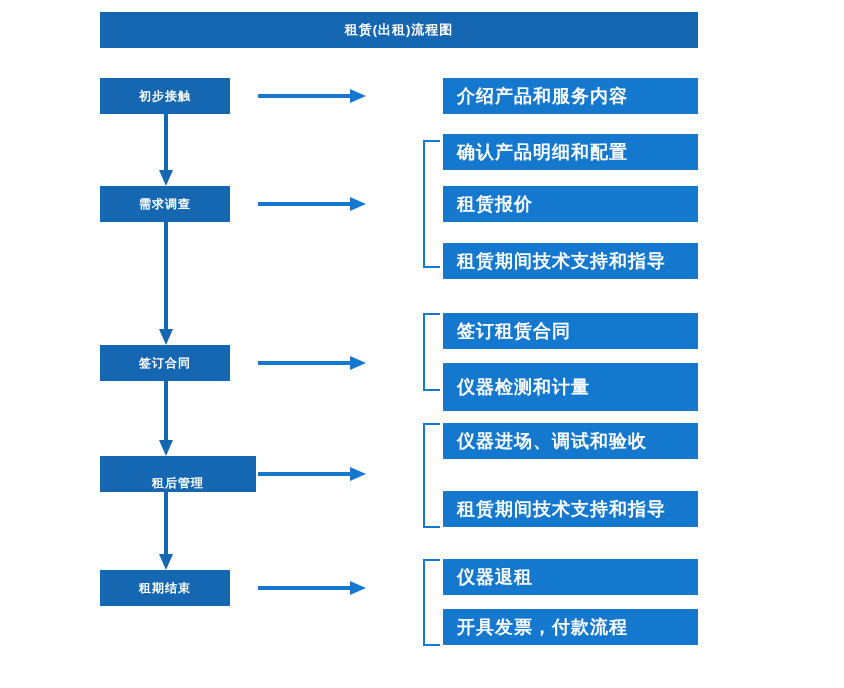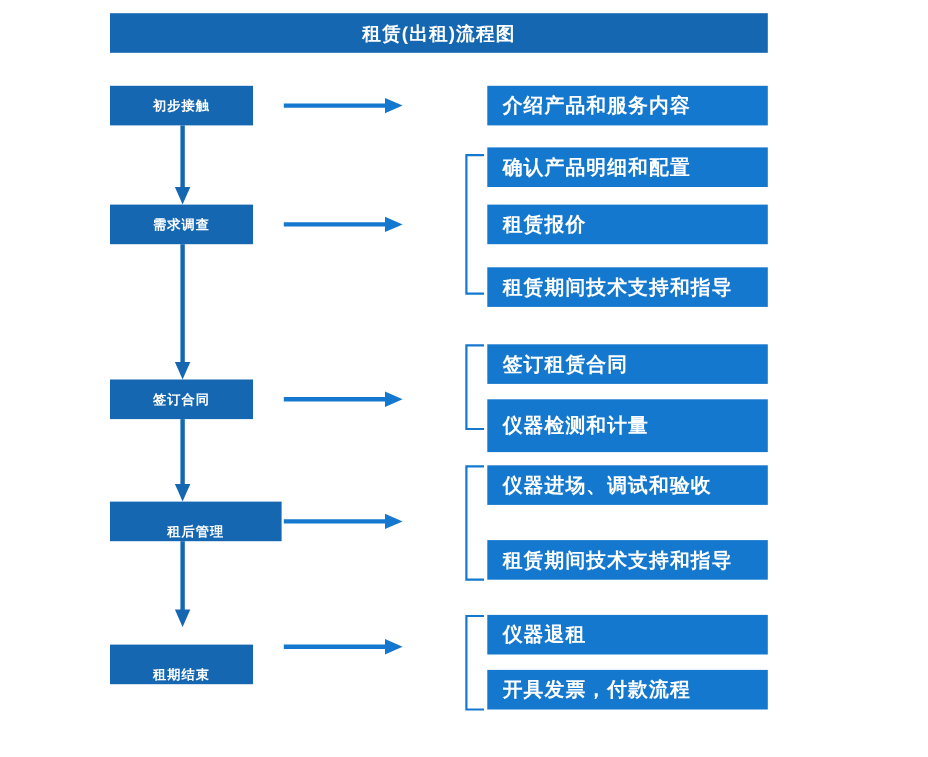--- a/index.html
+++ b/index.html
@@ -20,21 +20,21 @@
     height: 688px;
   }
   .title-bar {
     position: absolute;
     left: 100px;
     top: 12px;
     width: 598px;
     height: 36px;
     background: #1667b1;
     color: #ffffff;
-    font-size: 17px;
+    font-size: 13px;
     font-weight: bold;
     display: flex;
     align-items: center;
     justify-content: center;
     letter-spacing: 1px;
   }
   .stage-box {
     position: absolute;
     background: #1667b1;
     color: #ffffff;
@@ -82,21 +82,21 @@
   </div>
   <div class="stage-box" style="left:100px; top:186px; width:130px; height:36px;">
     <span>需求调查</span>
   </div>
   <div class="stage-box" style="left:100px; top:345px; width:130px; height:36px;">
     <span>签订合同</span>
   </div>
   <div class="stage-box" style="left:100px; top:456px; width:156px; height:36px;align-items:flex-end;">
     <span>租后管理</span>
   </div>
-  <div class="stage-box" style="left:100px; top:586px; width:130px; height:36px;align-items:flex-end;">
+  <div class="stage-box" style="left:100px; top:570px; width:130px; height:36px;">
     <span>租期结束</span>
   </div>
 
   <div class="arrow-v" style="left:159px; top:114px; height:72px;">
     <svg width="14" height="72" viewBox="0 0 14 72">
       <line x1="7" y1="0" x2="7" y2="58" stroke="#1667b1" stroke-width="4"></line>
       <polygon points="0,56 14,56 7,72" fill="#1667b1"></polygon>
     </svg>
   </div>
   <div class="arrow-v" style="left:159px; top:222px; height:123px;">

